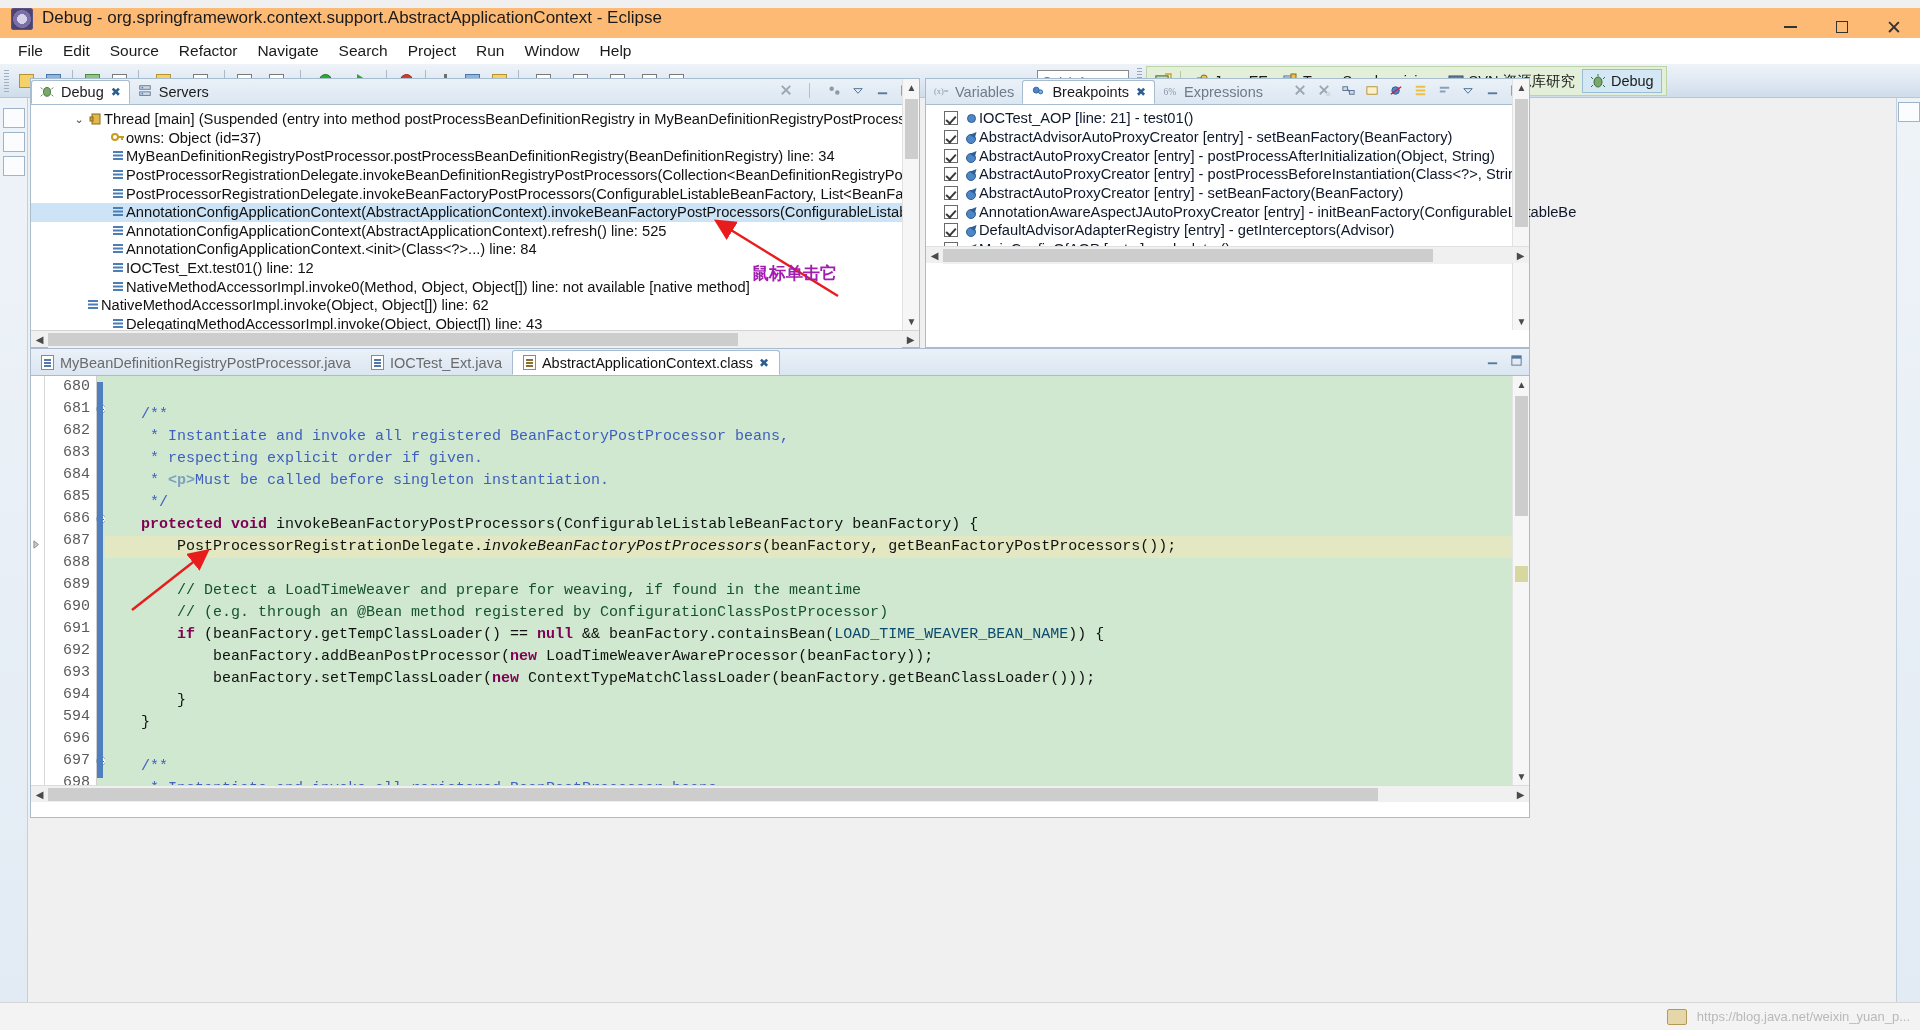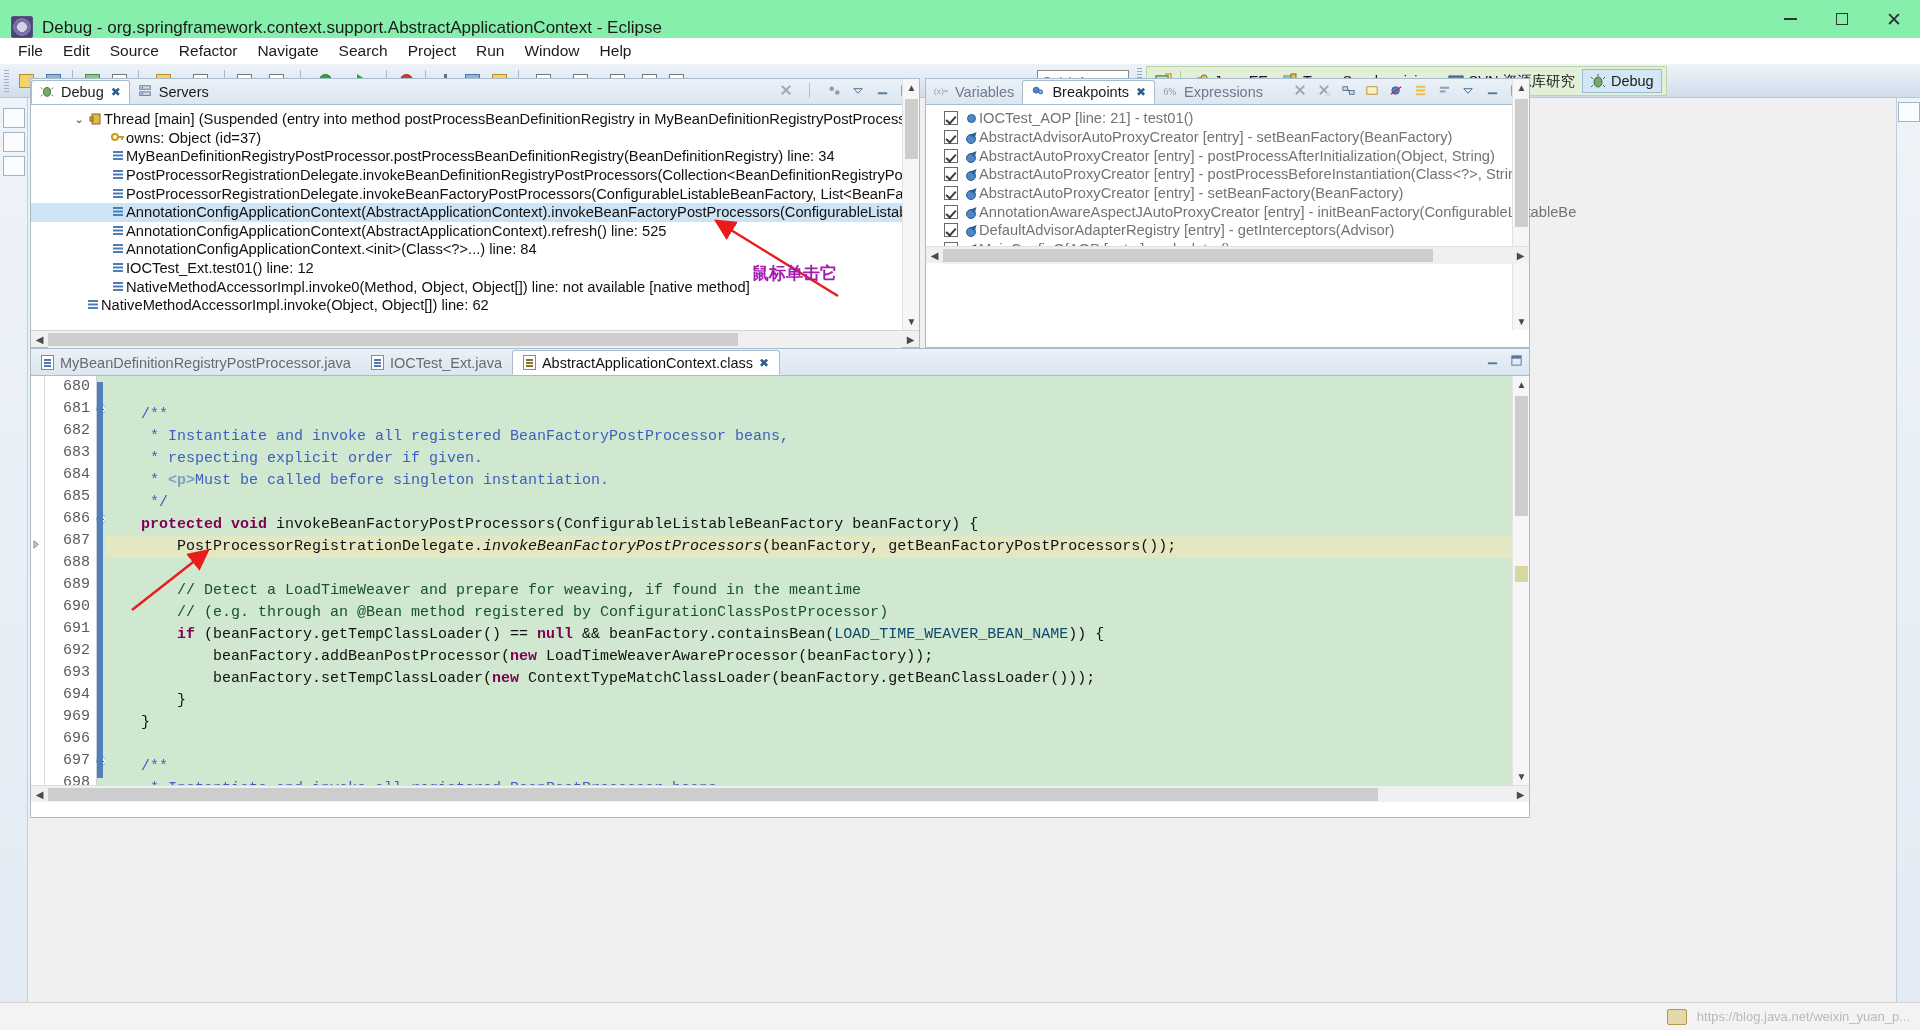--- a/index.html
+++ b/index.html
@@ -11,23 +11,23 @@
     background: #ffffff;
   }
   .app {
     position: relative;
     width: 1920px; height: 1030px;
     background: #f0f0f0;
   }
 
   
   .titlebar {
-    position: absolute; left: 0; top: 0; width: 1920px; height: 38px;
-    background: #86efac;
-    display: flex; align-items: flex-end;
+    position: absolute; left: 0; top: 8px; width: 1920px; height: 38px;
+    background: #fdba74;
+    display: flex; align-items: flex-start;
   }
   .titlebar .app-icon {
     width: 22px; height: 22px; margin: 0 9px 0 11px;
     background: radial-gradient(circle at 50% 50%, #d7d2e8 0 34%, #7a6fa8 36% 62%, #4b4370 64% 100%);
     border: 1px solid #5b5280; border-radius: 2px;
     position: relative; flex: none;
   }
   .titlebar .title {
     font-size: 17px; color: #1b1b1b; white-space: nowrap;
   }
@@ -152,21 +152,21 @@
   }
   .vs-arrow { width: 17px; height: 17px; display:flex;align-items:center;justify-content:center;
      font-size:10px;color:#4a4a4a; }
   .vs-thumb { position: absolute; left: 2px; width: 13px; background: #cdcdcd; }
 
   
   .bp-view {
     left: 925px; top: 78px; width: 605px; height: 270px;
     border: 1px solid #a8bcd0; background: #ffffff;
   }
-  .bp-list { padding: 4px 0 0 0; font-size: 14.7px; color: #737373; }
+  .bp-list { padding: 4px 0 0 0; font-size: 14.7px; color: #0f172a; }
   .bprow { display: flex; align-items: center; height: 18.7px; white-space: nowrap; padding-left: 18px; }
   .chk { width: 14px; height: 14px; border: 1px solid #6a6a6a; background: #fff; flex: none;
      position: relative; margin-right: 5px; }
   .chk::after {
     content: ''; position: absolute; left: 3px; top: 2px; width: 4px; height: 8px;
     border: solid #3a3a3a; border-width: 0 2px 2px 0; transform: rotate(42deg);
   }
   .bp-ico { width: 16px; flex: none; display:flex; align-items:center; justify-content:center; }
   .bp-dot { width: 9px; height: 9px; border-radius: 50%; background: #4f86c6; border:1px solid #2e5e96; }
   .bp-arrow { width: 10px; height: 10px; position: relative; }
@@ -584,20 +584,29 @@
           <span>NativeMethodAccessorImpl.invoke0(Method, Object, Object[]) line: not available [native method]</span>
         </div>
         <div class="trow" style="padding-left: 37px;">
           <span class="twist"></span>
           <span class="tico">
             <svg width="12" height="12" viewBox="0 0 12 12">
               <path d="M1 2 h10 M1 5.5 h10 M1 9 h10" stroke="#4c7fb5" stroke-width="1.8"></path>
             </svg>
           </span>
           <span>NativeMethodAccessorImpl.invoke(Object, Object[]) line: 62</span>
+        </div>
+        <div class="trow" style="padding-left: 62px;">
+          <span class="twist"></span>
+          <span class="tico">
+            <svg width="12" height="12" viewBox="0 0 12 12">
+              <path d="M1 2 h10 M1 5.5 h10 M1 9 h10" stroke="#4c7fb5" stroke-width="1.8"></path>
+            </svg>
+          </span>
+          <span>DelegatingMethodAccessorImpl.invoke(Object, Object[]) line: 43</span>
         </div>
       </div>
     <div class="vscroll">
       <div class="vs-arrow">▲</div>
       <div class="vs-thumb" style="top:20px; height:60px;"></div>
       <div class="vs-arrow" style="position:absolute;bottom:0;">▼</div>
     </div>
     <div class="hscroll">
       <div class="hs-arrow">◀</div>
       <div class="hs-track">
@@ -812,21 +821,21 @@
           <div class="gline">685</div>
           <div class="gline">686<span class="fold"></span></div>
           <div class="gline">687</div>
           <div class="gline">688</div>
           <div class="gline">689</div>
           <div class="gline">690</div>
           <div class="gline">691</div>
           <div class="gline">692</div>
           <div class="gline">693</div>
           <div class="gline">694</div>
-          <div class="gline">969</div>
+          <div class="gline">594</div>
           <div class="gline">696</div>
           <div class="gline">697<span class="fold"></span></div>
           <div class="gline">698</div>
         </div>
       <div class="changebar">
         <div class="cb" style="top:6px; height:22px;"></div>
         <div class="cb" style="top:28px; height:374px;"></div>
       </div>
       <div class="code" id="code"><div class="cl">&nbsp;</div><div class="cl"><span class="jd">    /**</span></div><div class="cl"><span class="jd">     * Instantiate and invoke all registered BeanFactoryPostProcessor beans,</span></div><div class="cl"><span class="jd">     * respecting explicit order if given.</span></div><div class="cl"><span class="jd">     * <span class="jdk">&lt;p&gt;</span>Must be called before singleton instantiation.</span></div><div class="cl"><span class="jd">     */</span></div><div class="cl">    <span class="k">protected</span> <span class="k">void</span> invokeBeanFactoryPostProcessors(ConfigurableListableBeanFactory beanFactory) {</div><div class="cl current">        PostProcessorRegistrationDelegate.<span class="mi2">invokeBeanFactoryPostProcessors</span>(beanFactory, getBeanFactoryPostProcessors());</div><div class="cl">&nbsp;</div><div class="cl"><span class="cm">        // Detect a LoadTimeWeaver and prepare for weaving, if found in the meantime</span></div><div class="cl"><span class="cm">        // (e.g. through an @Bean method registered by ConfigurationClassPostProcessor)</span></div><div class="cl">        <span class="k">if</span> (beanFactory.getTempClassLoader() == <span class="k">null</span> &amp;&amp; beanFactory.containsBean(<span class="sfield">LOAD_TIME_WEAVER_BEAN_NAME</span>)) {</div><div class="cl">            beanFactory.addBeanPostProcessor(<span class="k">new</span> LoadTimeWeaverAwareProcessor(beanFactory));</div><div class="cl">            beanFactory.setTempClassLoader(<span class="k">new</span> ContextTypeMatchClassLoader(beanFactory.getBeanClassLoader()));</div><div class="cl">        }</div><div class="cl">    }</div><div class="cl">&nbsp;</div><div class="cl"><span class="jd">    /**</span></div><div class="cl"><span class="jd">     * Instantiate and invoke all registered BeanPostProcessor beans,</span></div></div>
 

